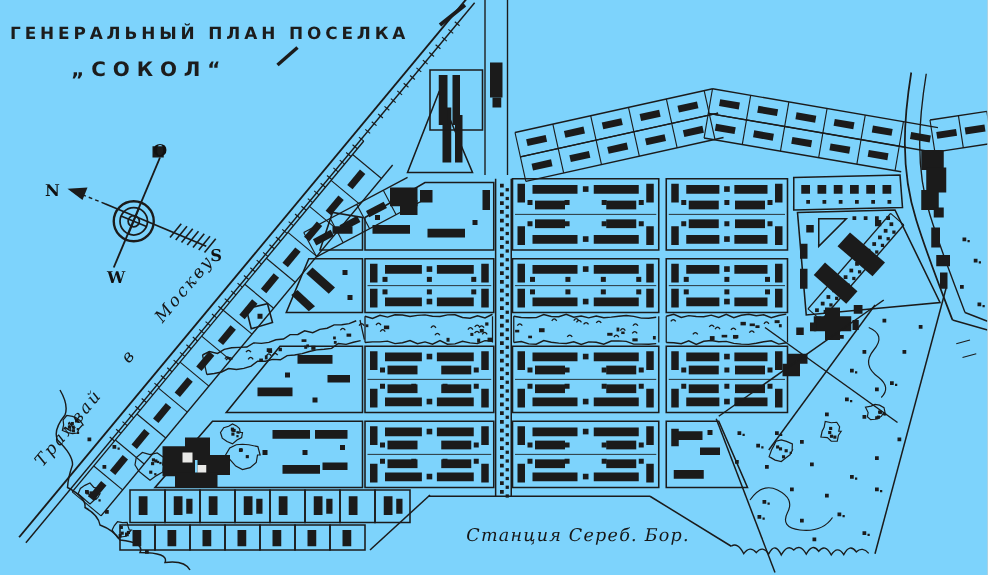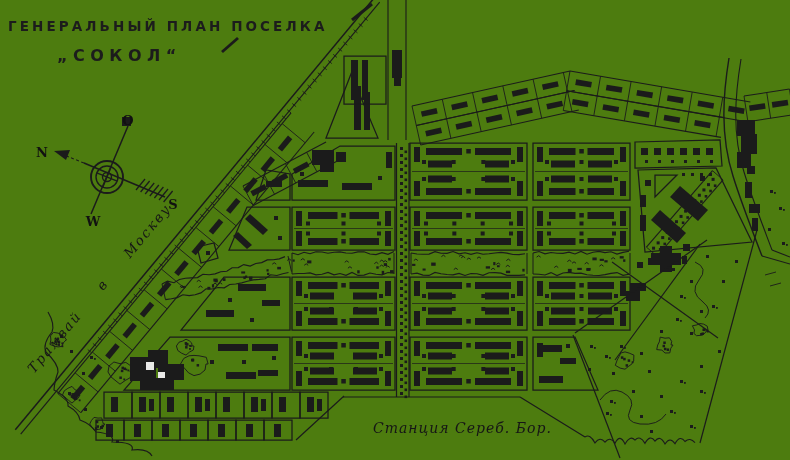--- a/index.html
+++ b/index.html
@@ -1,16 +1,16 @@
 <!DOCTYPE html>
 <html><head>
 <meta charset="utf-8">
 <style>
   html,body{margin:0;padding:0;background:#cfcfcd;}
-  .stage{position:relative;width:790px;height:460px;background:#4d7c0f;overflow:hidden;
+  .stage{position:relative;width:790px;height:460px;background:#7dd3fc;overflow:hidden;
          font-family:"DejaVu Sans",sans-serif;text-align:center;}
   svg{position:absolute;left:0;top:0;}
   .title1{font-family:"DejaVu Sans",sans-serif;font-weight:bold;font-size:13.5px;
           letter-spacing:3.1px;fill:#1c1c1c;}
   .title2{font-family:"DejaVu Sans",sans-serif;font-weight:bold;font-size:16px;
           letter-spacing:5.5px;fill:#1c1c1c;}
   .script{font-family:"DejaVu Serif",serif;font-style:italic;font-size:13.5px;
           letter-spacing:2px;word-spacing:26px;fill:#161616;}
   .script2{font-family:"DejaVu Serif",serif;font-style:italic;font-size:14px;
            letter-spacing:1px;fill:#161616;}

